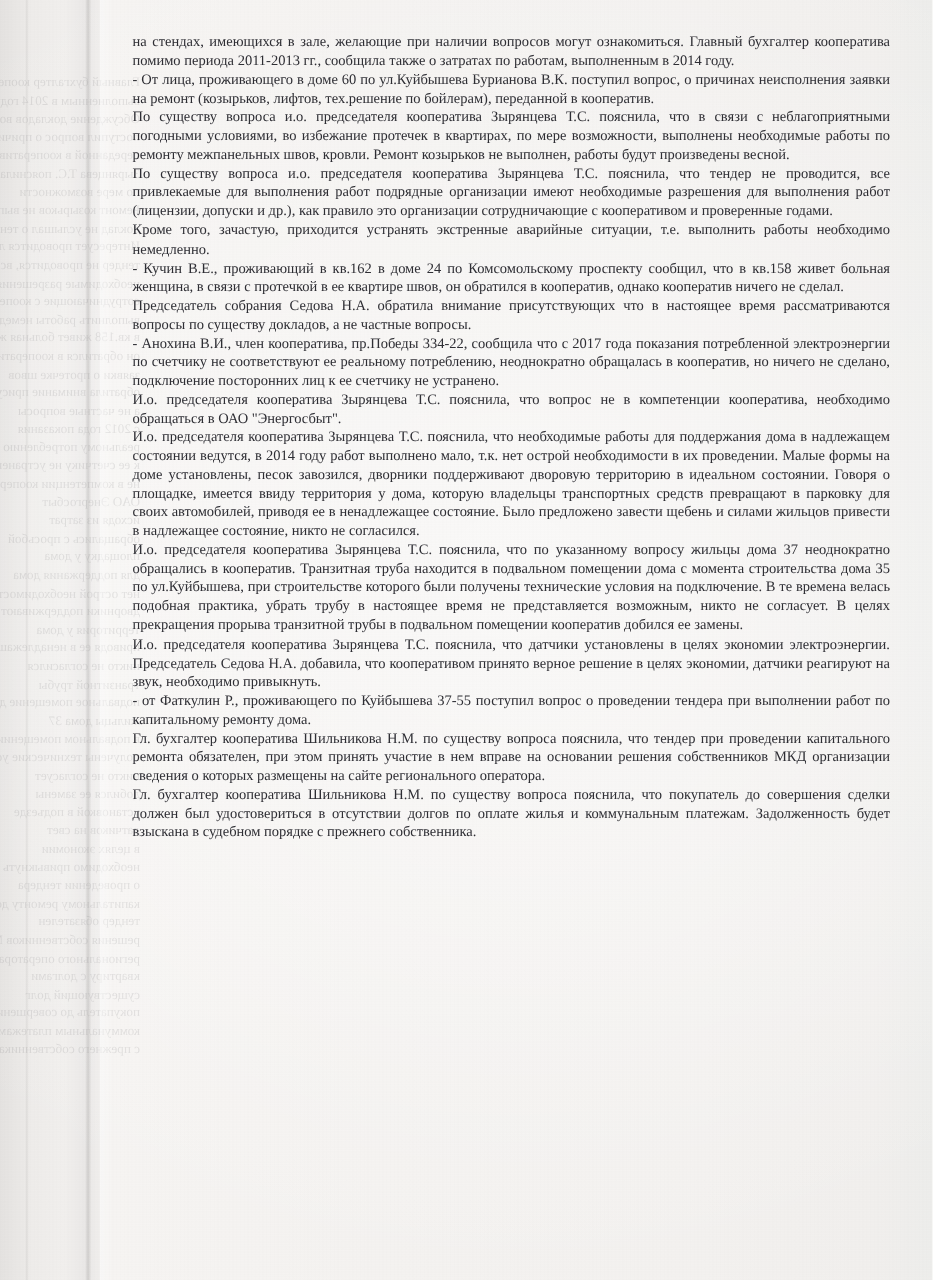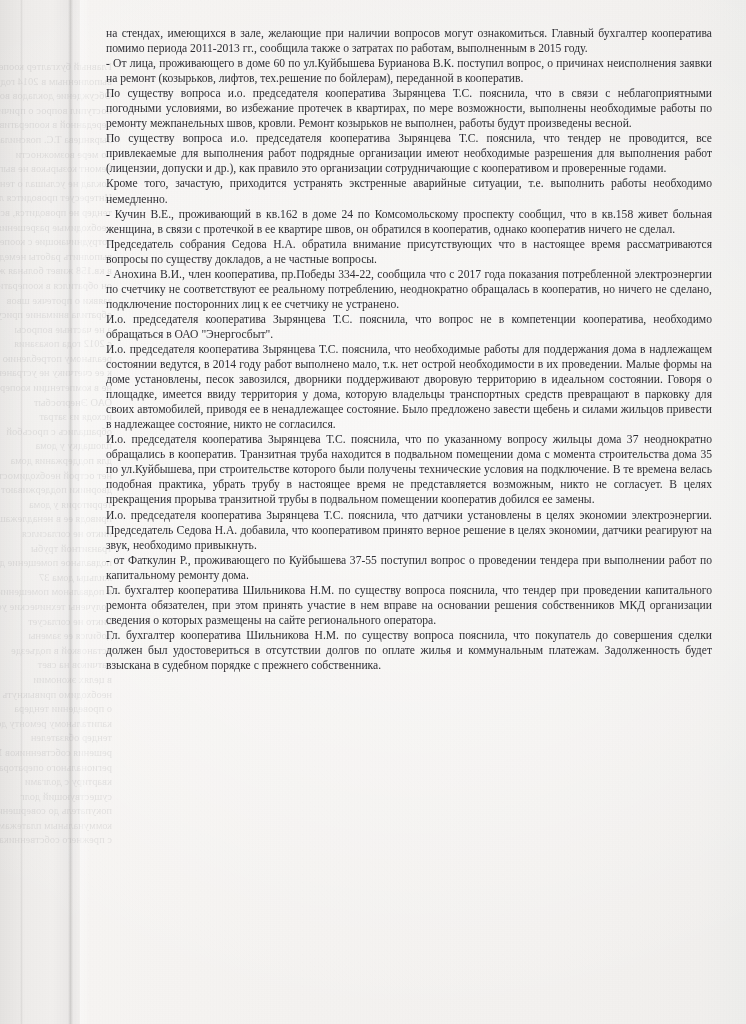--- a/index.html
+++ b/index.html
@@ -167,21 +167,21 @@
       <div>покупатель до совершения</div>
       <div>коммунальным платежам</div>
       <div>с прежнего собственника</div>
     </div>
 
   <div class="crease crease-a"></div>
   <div class="crease crease-b"></div>
   <div class="crease crease-c"></div>
 
   <div id="body-text">
-      <p>на стендах, имеющихся в зале, желающие при наличии вопросов могут ознакомиться. Главный бухгалтер кооператива помимо периода 2011-2013 гг., сообщила также о затратах по работам, выполненным в 2015 году.</p>
+      <p>на стендах, имеющихся в зале, желающие при наличии вопросов могут ознакомиться. Главный бухгалтер кооператива помимо периода 2011-2013 гг., сообщила также о затратах по работам, выполненным в 2014 году.</p>
       <p>- От лица, проживающего в доме 60 по ул.Куйбышева Бурианова В.К. поступил вопрос, о причинах неисполнения заявки на ремонт (козырьков, лифтов, тех.решение по бойлерам), переданной в кооператив.</p>
       <p>По существу вопроса и.о. председателя кооператива Зырянцева Т.С. пояснила, что в связи с неблагоприятными погодными условиями, во избежание протечек в квартирах, по мере возможности, выполнены необходимые работы по ремонту межпанельных швов, кровли. Ремонт козырьков не выполнен, работы будут произведены весной.</p>
       <p>По существу вопроса и.о. председателя кооператива Зырянцева Т.С. пояснила, что тендер не проводится, все привлекаемые для выполнения работ подрядные организации имеют необходимые разрешения для выполнения работ (лицензии, допуски и др.), как правило это организации сотрудничающие с кооперативом и проверенные годами.</p>
       <p>Кроме того, зачастую, приходится устранять экстренные аварийные ситуации, т.е. выполнить работы необходимо немедленно.</p>
       <p>- Кучин В.Е., проживающий в кв.162 в доме 24 по Комсомольскому проспекту сообщил, что в кв.158 живет больная женщина, в связи с протечкой в ее квартире швов, он обратился в кооператив, однако кооператив ничего не сделал.</p>
       <p>Председатель   собрания Седова Н.А. обратила внимание присутствующих что в настоящее время рассматриваются вопросы по существу докладов, а не частные вопросы.</p>
       <p>- Анохина В.И., член кооператива, пр.Победы 334-22, сообщила что с 2017 года показания потребленной электроэнергии по счетчику не соответствуют ее реальному потреблению, неоднократно обращалась в кооператив, но ничего не сделано, подключение посторонних лиц к ее счетчику не устранено.</p>
       <p>И.о. председателя кооператива Зырянцева Т.С. пояснила, что вопрос не в компетенции кооператива, необходимо обращаться в ОАО "Энергосбыт".</p>
       <p>И.о. председателя кооператива Зырянцева Т.С. пояснила, что необходимые работы для поддержания дома в надлежащем состоянии ведутся, в 2014 году работ выполнено мало, т.к. нет острой необходимости в их проведении. Малые формы на доме установлены, песок завозился, дворники поддерживают дворовую территорию в идеальном состоянии. Говоря о площадке, имеется ввиду территория у дома, которую владельцы транспортных средств превращают в парковку для своих автомобилей, приводя ее в ненадлежащее состояние. Было предложено завести щебень и силами жильцов привести в надлежащее состояние, никто не согласился.</p>
       <p>И.о. председателя кооператива Зырянцева Т.С. пояснила, что по указанному вопросу жильцы дома 37 неоднократно обращались в кооператив. Транзитная труба находится в подвальном помещении дома с момента строительства дома 35 по ул.Куйбышева, при строительстве которого были получены технические условия на подключение. В те времена велась подобная практика, убрать трубу в настоящее время не представляется возможным, никто не согласует. В целях прекращения прорыва транзитной трубы в подвальном помещении кооператив добился ее замены.</p>

